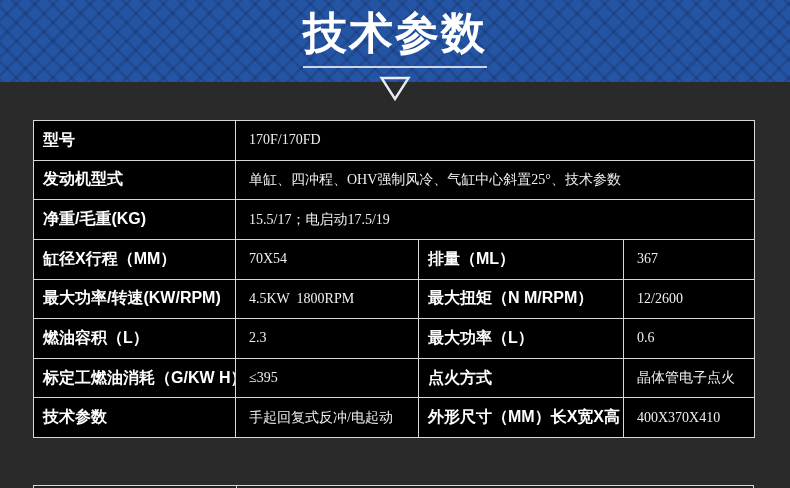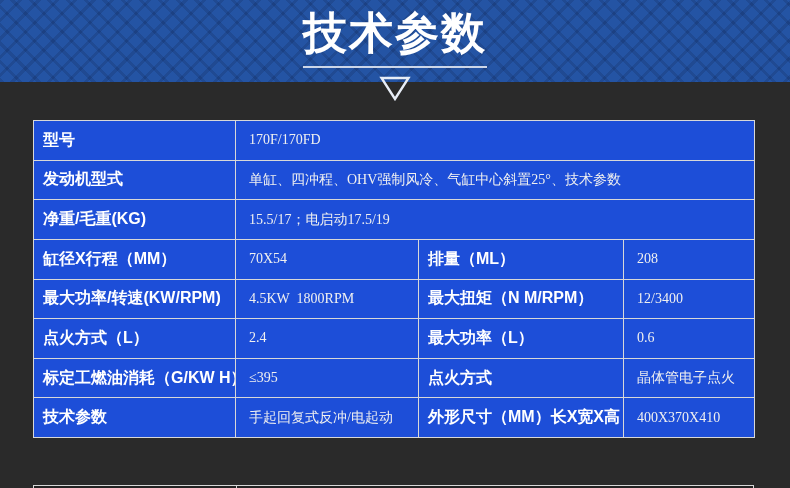--- a/index.html
+++ b/index.html
@@ -30,21 +30,21 @@
   }
   .hero-arrow{
     position:absolute;left:379px;top:76px;width:32px;height:25px;z-index:5;
   }
 
   
   table.spec{
     position:absolute;left:33px;top:120px;
     width:721px;height:318px;
     border-collapse:collapse;table-layout:fixed;
-    background:#1d4ed8;
+    background:#000000;
   }
   table.spec td{
     border:1px solid #d8d8d8;
     vertical-align:middle;
     overflow:hidden;
     white-space:pre;
   }
   td.lbl{
     padding:0 2px 0 9px;
     font-weight:bold;color:#ffffff;font-size:16px;
@@ -99,31 +99,31 @@
         <td class="val" colspan="3">单缸、四冲程、OHV强制风冷、气缸中心斜置25°、技术参数</td>
       </tr>
       <tr>
         <td class="lbl">净重/毛重(KG)</td>
         <td class="val" colspan="3">15.5/17；电启动17.5/19</td>
       </tr>
       <tr>
         <td class="lbl">缸径X行程（MM）</td>
         <td class="val">70X54</td>
         <td class="lbl">排量（ML）</td>
-        <td class="val">208</td>
+        <td class="val">367</td>
       </tr>
       <tr>
         <td class="lbl">最大功率/转速(KW/RPM)</td>
         <td class="val">4.5KW  1800RPM</td>
         <td class="lbl">最大扭矩（N M/RPM）</td>
-        <td class="val">12/3400</td>
+        <td class="val">12/2600</td>
       </tr>
       <tr>
-        <td class="lbl">点火方式（L）</td>
-        <td class="val">2.4</td>
+        <td class="lbl">燃油容积（L）</td>
+        <td class="val">2.3</td>
         <td class="lbl">最大功率（L）</td>
         <td class="val">0.6</td>
       </tr>
       <tr>
         <td class="lbl">标定工燃油消耗（G/KW H）</td>
         <td class="val">≤395</td>
         <td class="lbl">点火方式</td>
         <td class="val">晶体管电子点火</td>
       </tr>
       <tr>

